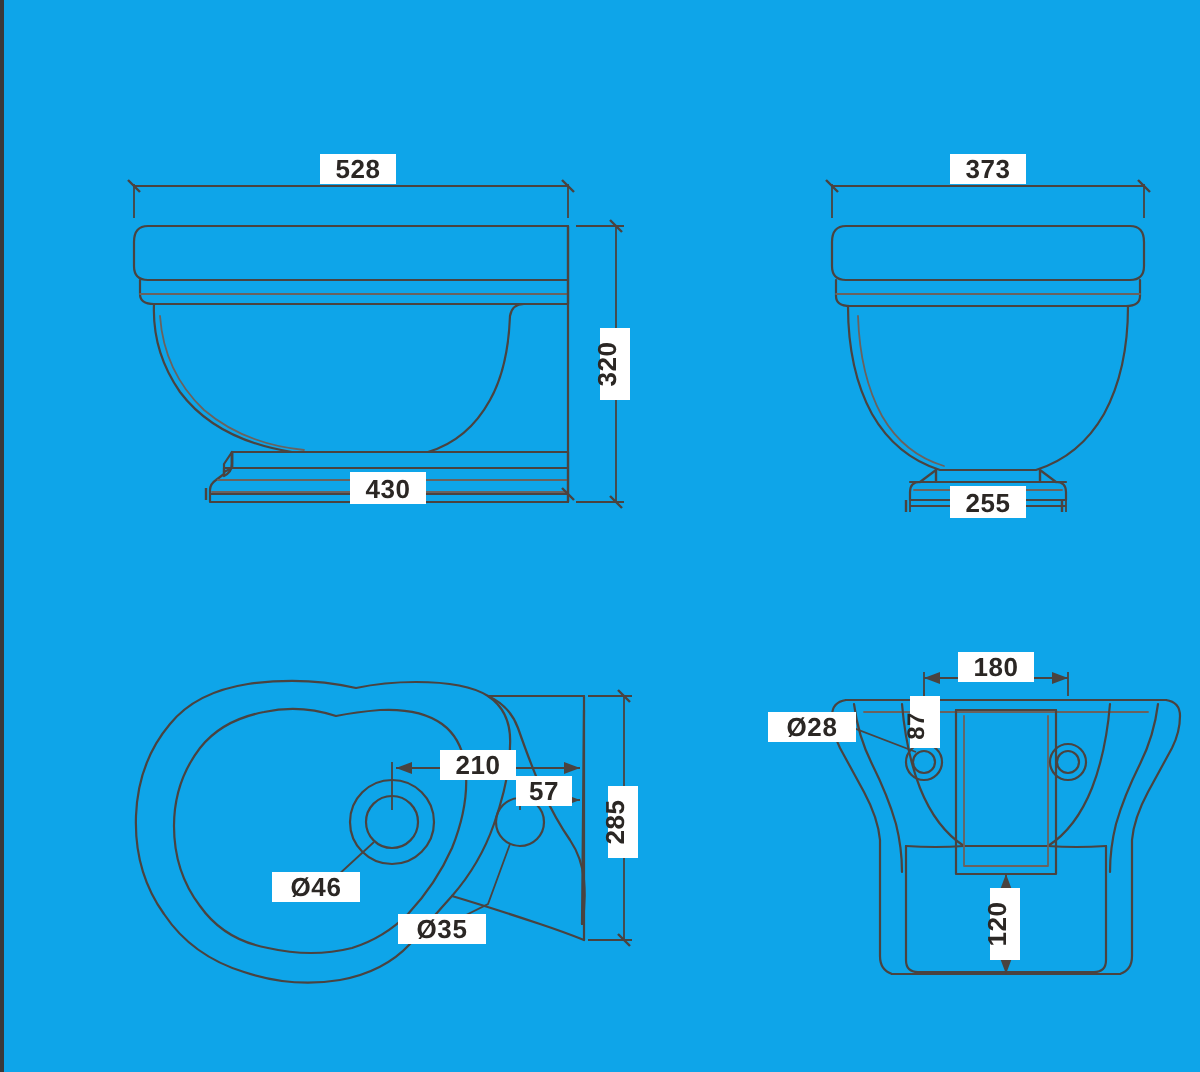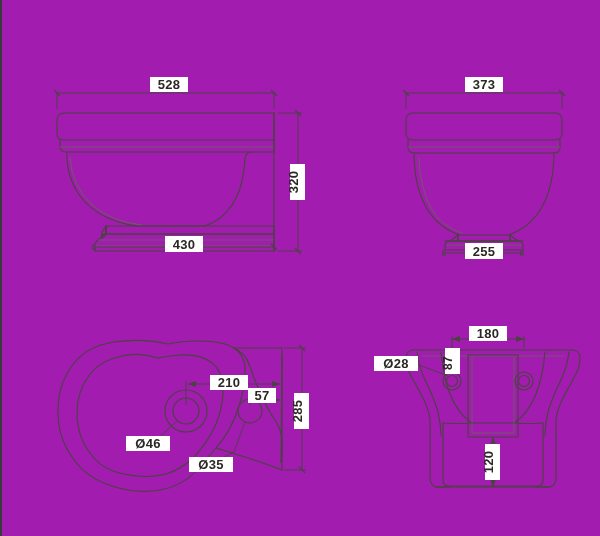--- a/index.html
+++ b/index.html
@@ -7,24 +7,25 @@
     padding: 0;
     background: #ffffff;
   }
   body {
     font-family: "Liberation Sans", sans-serif;
   }
   #drawing-sheet {
     position: relative;
     width: 600px;
     height: 536px;
-    background: #a21caf;
+    background: #0ea5e9;
     border-left: 2px solid #3a3a3a;
     box-sizing: border-box;
     overflow: hidden;
+    padding-left: 10px;
   }
   #drawing-sheet svg {
     display: block;
   }
   .outline {
     fill: none;
     stroke: #4a4340;
     stroke-width: 1.1;
     stroke-linejoin: round;
     stroke-linecap: round;

